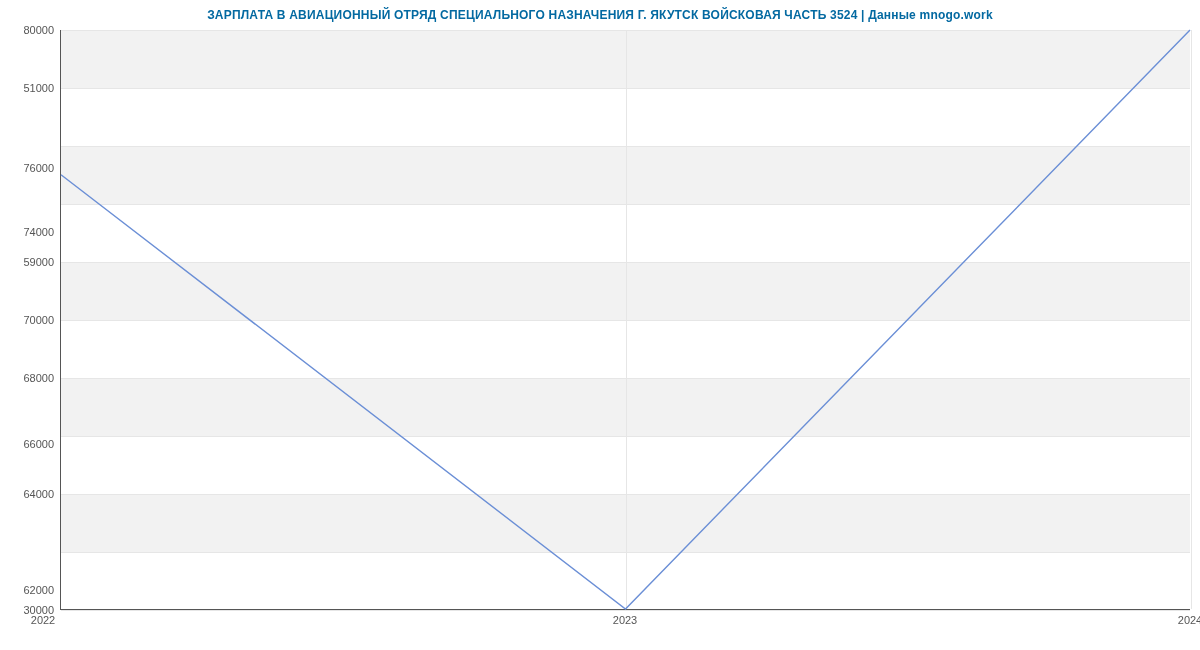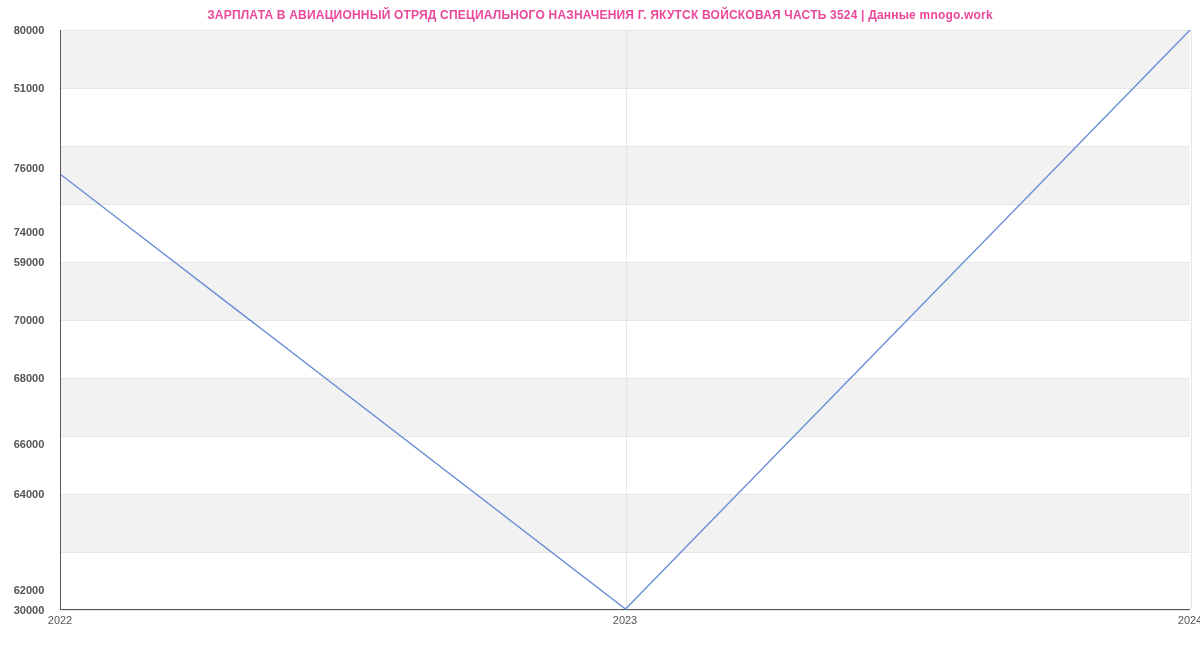--- a/index.html
+++ b/index.html
@@ -18,21 +18,21 @@
     height: 650px;
   }
   .title {
     position: absolute;
     top: 8px;
     left: 0;
     right: 0;
     text-align: center;
     font-size: 12px;
     font-weight: 700;
-    color: #ec4899;
+    color: #0369a1;
     letter-spacing: 0.2px;
   }
   .plot {
     position: absolute;
     left: 60px;
     top: 30px;
     width: 1130px;
     height: 580px;
     border-left: 1px solid #555;
     border-bottom: 1px solid #555;
@@ -56,23 +56,22 @@
     height: 100%;
     width: 1px;
     background: #e6e6e6;
   }
   .ytick {
     position: absolute;
     right: 1146px;
     transform: translateY(-50%);
     font-size: 11px;
     color: #555;
-    text-align: center;
+    text-align: right;
     width: 50px;
-    font-weight: bold;
   }
   .xtick {
     position: absolute;
     top: 614px;
     transform: translateX(-50%);
     font-size: 11px;
     color: #555;
   }
   svg.line {
     position: absolute;
@@ -116,16 +115,16 @@
     <div class="ytick" style="top: 552px; margin-top: 38px;">62000</div>
     <div class="ytick" style="top: 494px;">64000</div>
     <div class="ytick" style="top: 444px;">66000</div>
     <div class="ytick" style="top: 378px;">68000</div>
     <div class="ytick" style="top: 320px;">70000</div>
     <div class="ytick" style="top: 262px;">59000</div>
     <div class="ytick" style="top: 204px; margin-top: 28px;">74000</div>
     <div class="ytick" style="top: 146px; margin-top: 22px;">76000</div>
     <div class="ytick" style="top: 88px;">51000</div>
     <div class="ytick" style="top: 30px;">80000</div>
-    <div class="xtick" style="left: 60px;">2022</div>
+    <div class="xtick" style="left: 43px;">2022</div>
     <div class="xtick" style="left: 625px;">2023</div>
     <div class="xtick" style="left: 1190px;">2024</div>
   </div>
 
 </body></html>

